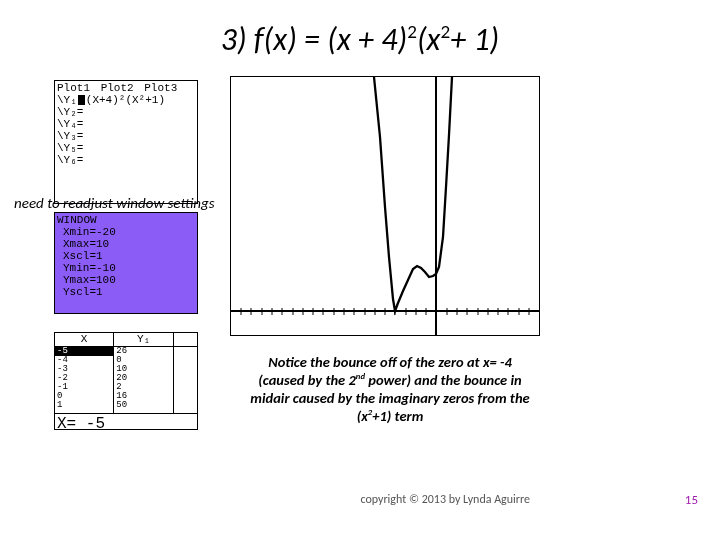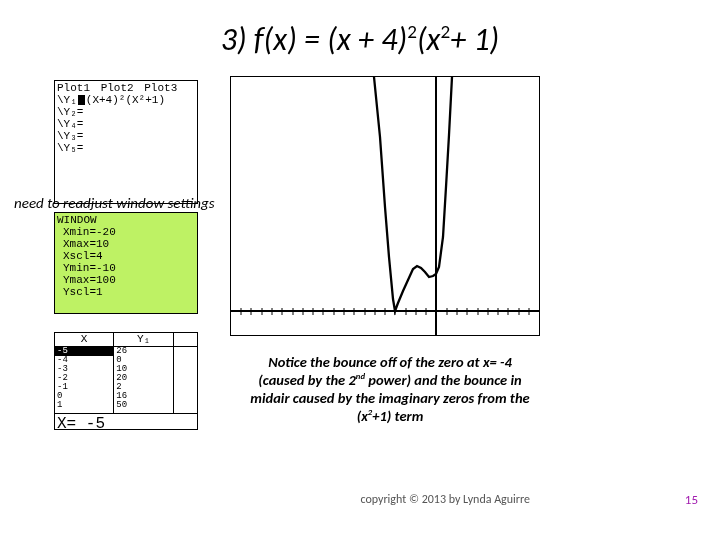--- a/index.html
+++ b/index.html
@@ -58,21 +58,21 @@
     left: 54px;
     top: 212px;
     width: 144px;
     height: 102px;
     border: 1px solid #000;
     font-family: "Courier New", monospace;
     font-size: 11px;
     line-height: 12px;
     padding: 1px 2px;
     box-sizing: border-box;
-    background:#bef264;
+    background:#8b5cf6;
   }
 
   
   .tcalc {
     position: absolute;
     left: 54px;
     top: 332px;
     width: 144px;
     height: 98px;
     border: 1px solid #000;
@@ -151,29 +151,30 @@
     <span>Plot2</span>
     <span>Plot3</span>
   </div>
   <div class="eq">
     <span>\Y₁</span><span class="cursor"></span><span>(X+4)²(X²+1)</span>
   </div>
   <div>\Y₂=</div>
   <div>\Y₄=</div>
   <div>\Y₃=</div>
   <div>\Y₅=</div>
+  <div>\Y₆=</div>
 </div>
 
 <div class="note1">need to readjust window settings</div>
 
 <div class="wcalc">
   <div>WINDOW</div>
   <div style="padding-left:6px;">Xmin=-20</div>
   <div style="padding-left:6px;">Xmax=10</div>
-  <div style="padding-left:6px;">Xscl=4</div>
+  <div style="padding-left:6px;">Xscl=1</div>
   <div style="padding-left:6px;">Ymin=-10</div>
   <div style="padding-left:6px;">Ymax=100</div>
   <div style="padding-left:6px;">Yscl=1</div>
 </div>
 
 <div class="tcalc">
   <div class="thead">
     <div>X</div>
     <div>Y₁</div>
     <div></div>

